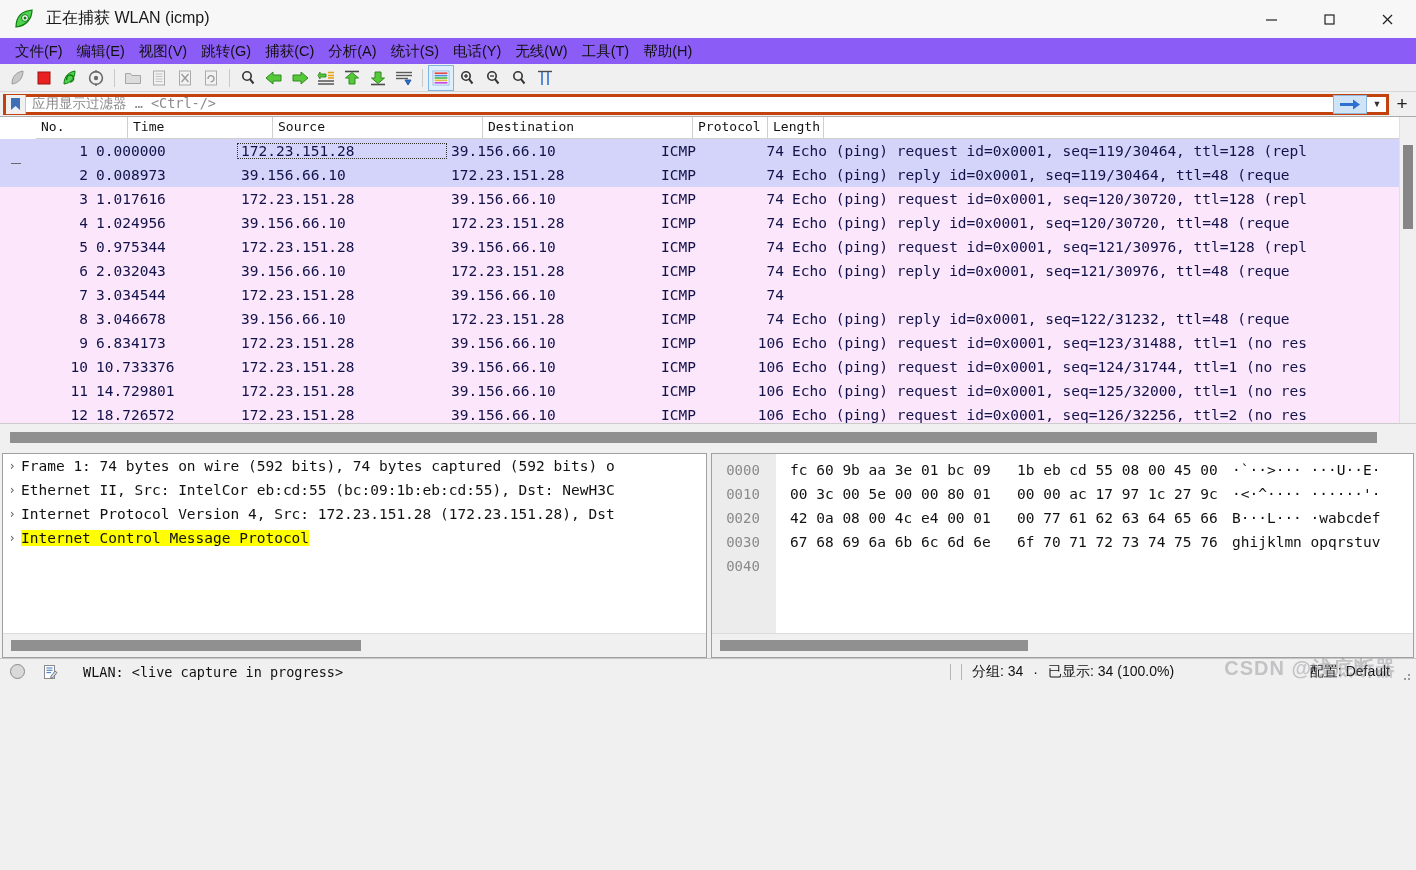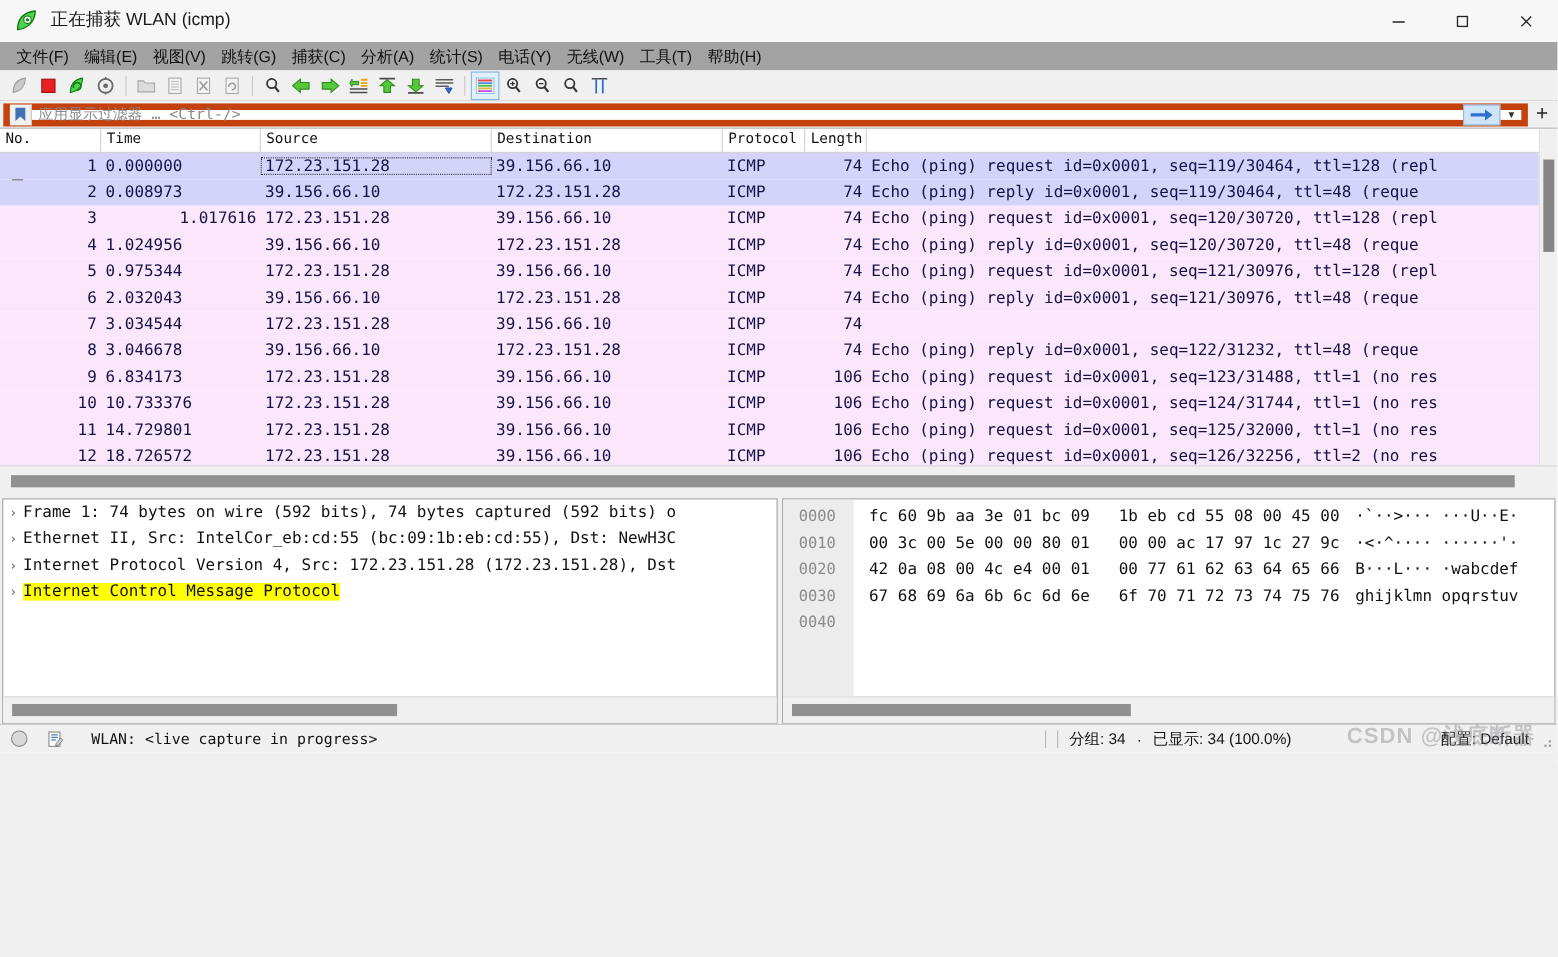--- a/index.html
+++ b/index.html
@@ -35,21 +35,21 @@
   .win-controls { position: absolute; right: 0; top: 0; height: 38px; display: flex; }
   .win-btn {
     width: 58px; height: 38px;
     display: flex; align-items: center; justify-content: center;
     color: #222; font-size: 15px;
   }
 
   
   .menubar {
     height: 26px; flex: 0 0 26px;
-    background: #a3a3a3;
+    background: #8b5cf6;
     display: flex; align-items: center;
     padding-left: 8px;
     border-bottom: 0;
   }
   .menu-item {
     font-size: 14.5px; color: #111;
     padding: 3px 7px;
     white-space: nowrap;
     font-family: "Liberation Sans", sans-serif;
   }
@@ -73,21 +73,21 @@
   
   .filterbar {
     height: 24px; flex: 0 0 24px;
     background: #f0f0f0;
     display: flex; align-items: center;
     padding: 0 3px;
   }
   .filter-input-wrap {
     flex: 1 1 auto; height: 21px;
     background: #ffffff;
-    border: 6px solid #c2410c;
+    border: 3px solid #c2410c;
     display: flex; align-items: center;
     position: relative;
   }
   .bookmark-ico {
     width: 20px; height: 19px; flex: 0 0 20px;
     display: flex; align-items: center; justify-content: center;
     border-right: 1px solid #c7c7c7;
     background: #f0f0f0;
   }
   .filter-placeholder {
@@ -127,21 +127,21 @@
     overflow: hidden;
   }
   .plist-scrollarea { display:flex; flex: 1 1 auto; min-height:0; }
   .plist-main { flex: 1 1 auto; min-width: 0; display:flex; flex-direction:column; }
   .col-header {
     height: 22px; flex: 0 0 22px;
     background: #ffffff;
     display: flex;
     border-bottom: 1px solid #cfcfcf;
     font-family: "DejaVu Sans Mono", monospace;
-    font-size: 13px; color: #111;
+    font-size: 13px; color: #111; margin-left: 36px;
   }
   .col-header .ch {
     border-right: 1px solid #cfcfcf;
     padding: 2px 0 0 5px;
     overflow: hidden; white-space: nowrap;
   }
   .rows { flex: 1 1 auto; overflow: hidden; position: relative; }
   .prow {
     height: 24px;
     display: flex;
@@ -541,21 +541,21 @@
               <div class="c dst" style="width: 210px;">172.23.151.28</div>
               <div class="c pro" style="width: 75px;">ICMP</div>
               <div class="c len" style="width: 56px;">74</div>
               <div class="c info" style="flex: 1 1 auto;">Echo (ping) reply    id=0x0001, seq=119/30464, ttl=48 (reque</div>
             </div>
             <div class="prow" style="background: rgb(251, 230, 251);">
               <div class="gutter">
                 <span class="rel-line" style="top: 0px; bottom: 0px;"></span>
               </div>
               <div class="c num" style="width: 70px;">3</div>
-              <div class="c time" style="width: 145px; text-align: right;">1.017616</div>
+              <div class="c time" style="width: 145px;">1.017616</div>
               <div class="c src" style="width: 210px;">172.23.151.28</div>
               <div class="c dst" style="width: 210px;">39.156.66.10</div>
               <div class="c pro" style="width: 75px;">ICMP</div>
               <div class="c len" style="width: 56px;">74</div>
               <div class="c info" style="flex: 1 1 auto;">Echo (ping) request  id=0x0001, seq=120/30720, ttl=128 (repl</div>
             </div>
             <div class="prow" style="background: rgb(251, 230, 251);">
               <div class="gutter">
                 <span class="rel-line" style="top: 0px; bottom: 0px;"></span>
               </div>

